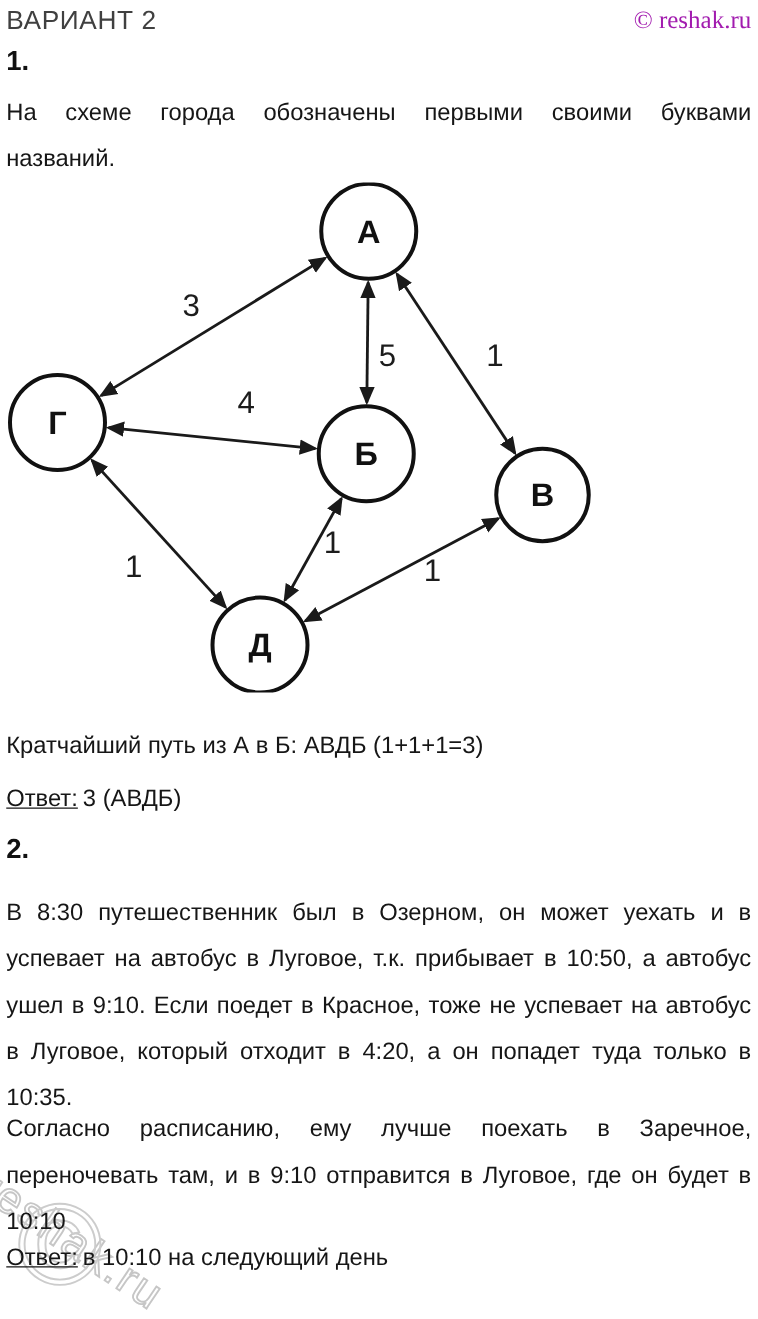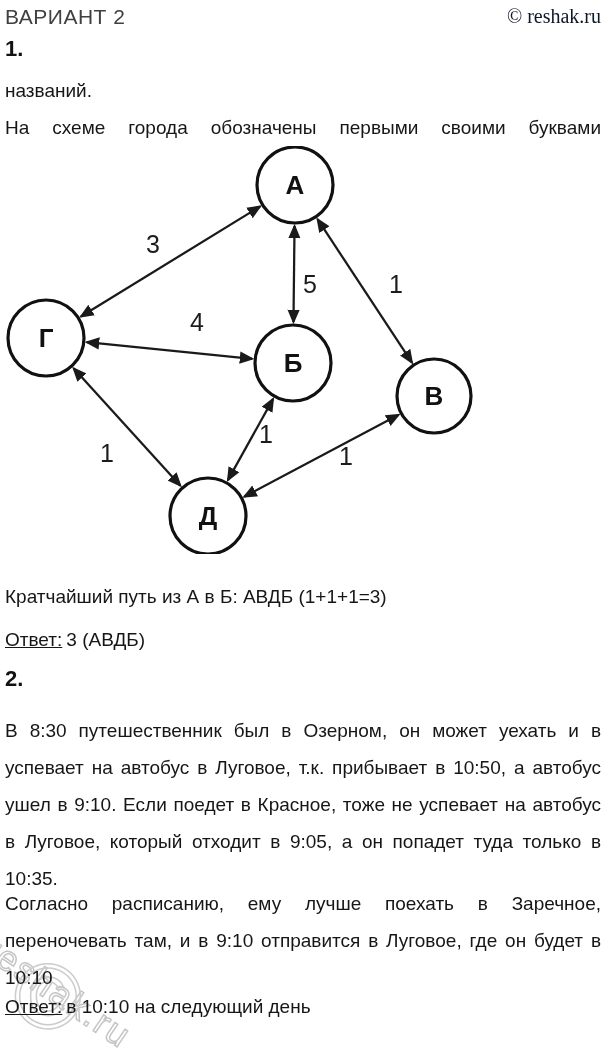--- a/index.html
+++ b/index.html
@@ -21,21 +21,21 @@
     padding-top: 5px;
   }
   .variant-title {
     font-size: 21px;
     letter-spacing: 0.5px;
     color: #404040;
   }
   .logo {
     font-family: "Liberation Serif", serif;
     font-size: 20px;
-    color: #0f172a;
+    color: #a21caf;
   }
   .task-num {
     font-size: 22px;
     font-weight: bold;
     margin-top: 7px;
     line-height: 26px;
     color: #111;
   }
   .para { margin-top: 10px; position: relative; z-index: 1; }
   .jline {
@@ -115,22 +115,22 @@
 <div class="page">
 
   <div class="header">
     <span class="variant-title">ВАРИАНТ 2</span>
     <span class="logo">© reshak.ru</span>
   </div>
 
   <div class="task-num">1.</div>
 
   <div class="para">
+      <div class="jline stretch">На схеме города обозначены первыми своими буквами</div>
       <div class="jline">названий.</div>
-      <div class="jline stretch">На схеме города обозначены первыми своими буквами</div>
     </div>
 
   <svg class="diagram" id="graph-svg" width="606" height="408" viewBox="0 0 606 408">
     <defs>
       <marker id="arrowhead" viewBox="0 0 10 10" refX="8.5" refY="5" markerWidth="6.5" markerHeight="6.5" orient="auto-start-reverse">
         <path d="M0,0.8 L10,5 L0,9.2 z" fill="#1a1a1a"></path>
       </marker>
     </defs>
     <g id="edges-layer">
         <line x1="75.93243365368983" y1="170.5354925742388" x2="255.06756634631017" y2="60.46450742576122" class="edge-line" marker-start="url(#arrowhead)" marker-end="url(#arrowhead)"></line>
@@ -165,21 +165,21 @@
   <div class="solution-line">Кратчайший путь из А в Б: АВДБ (1+1+1=3)</div>
 
   <div class="answer-line"><span class="answer-label">Ответ:</span><span>3 (АВДБ)</span></div>
 
   <div class="task-num" style="margin-top:8px">2.</div>
 
   <div class="para p1">
       <div class="jline stretch">В 8:30 путешественник был в Озерном, он может уехать и в</div>
       <div class="jline stretch">успевает на автобус в Луговое, т.к. прибывает в 10:50, а автобус</div>
       <div class="jline stretch">ушел в 9:10. Если поедет в Красное, тоже не успевает на автобус</div>
-      <div class="jline stretch">в Луговое, который отходит в 9:05, а он попадет туда только в</div>
+      <div class="jline stretch">в Луговое, который отходит в 4:20, а он попадет туда только в</div>
       <div class="jline">10:35.</div>
     </div>
 
   <div class="para p2">
       <div class="jline stretch">Согласно расписанию, ему лучше поехать в Заречное,</div>
       <div class="jline stretch">переночевать там, и в 9:10 отправится в Луговое, где он будет в</div>
       <div class="jline">10:10</div>
     </div>
 
   <div class="answer-line answer-final"><span class="answer-label">Ответ:</span><span>в 10:10 на следующий день</span></div>

